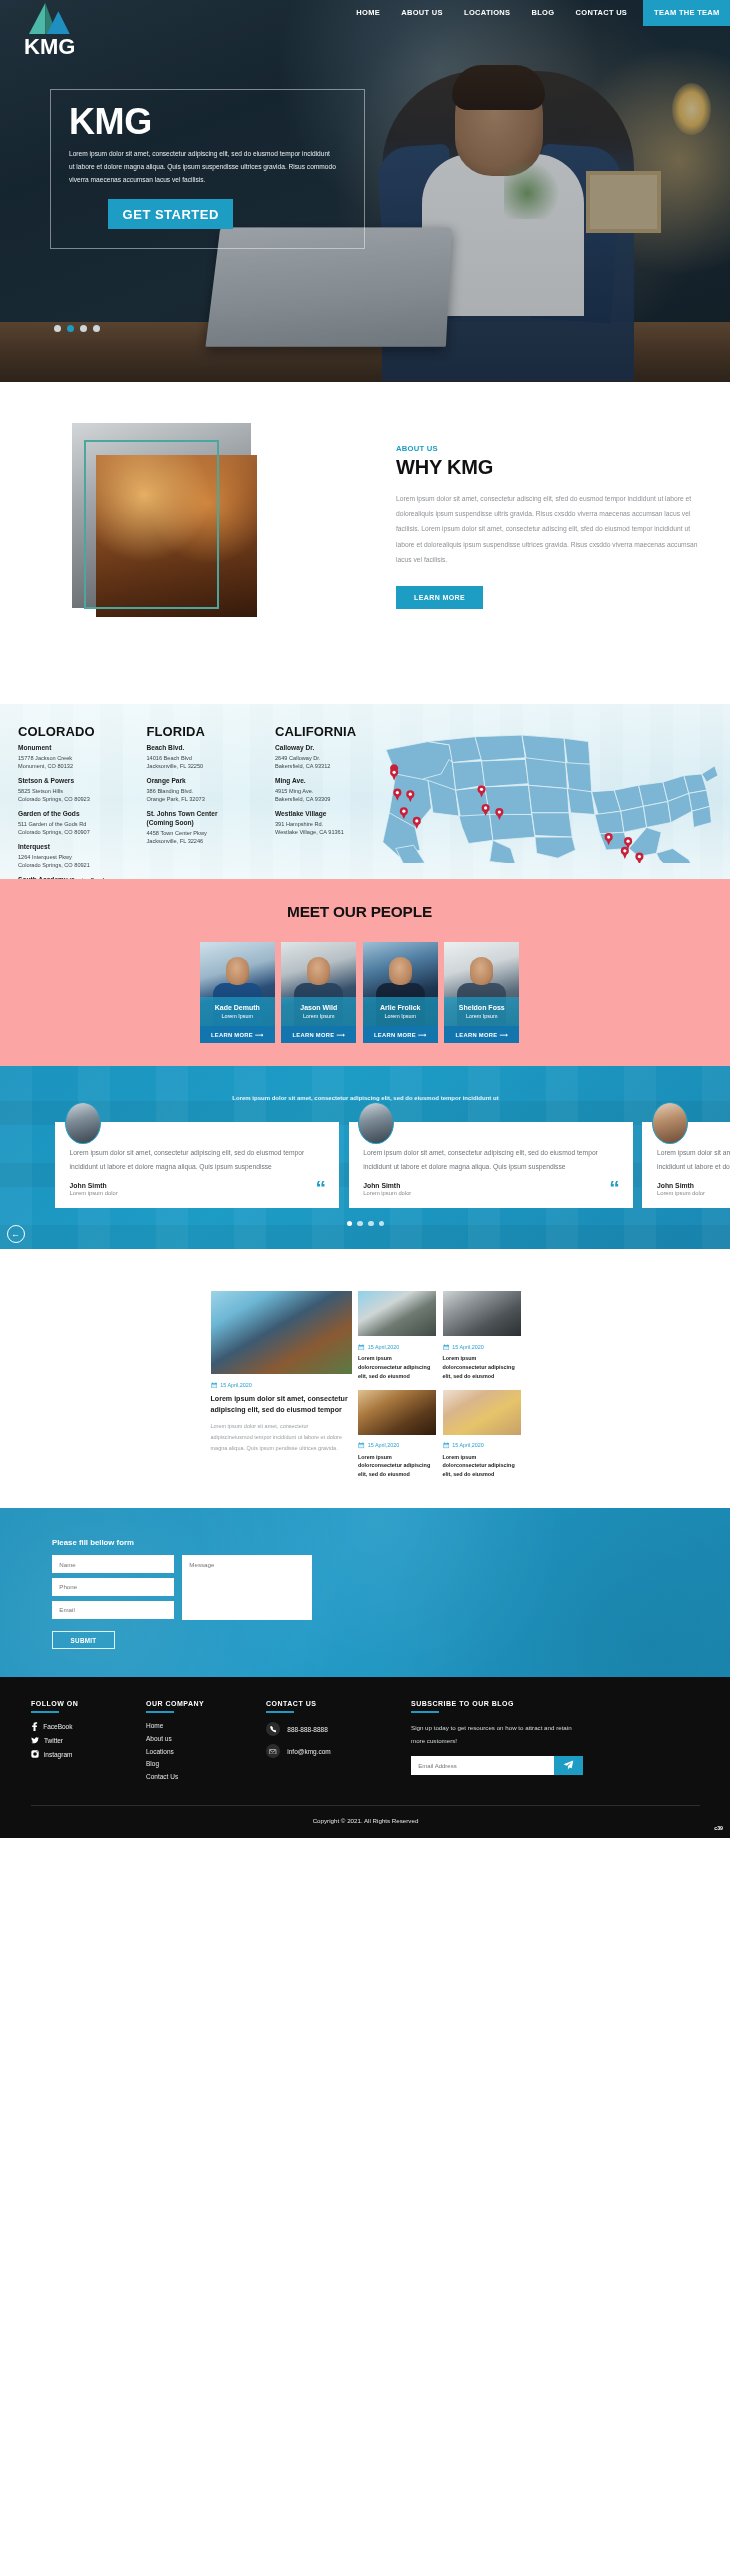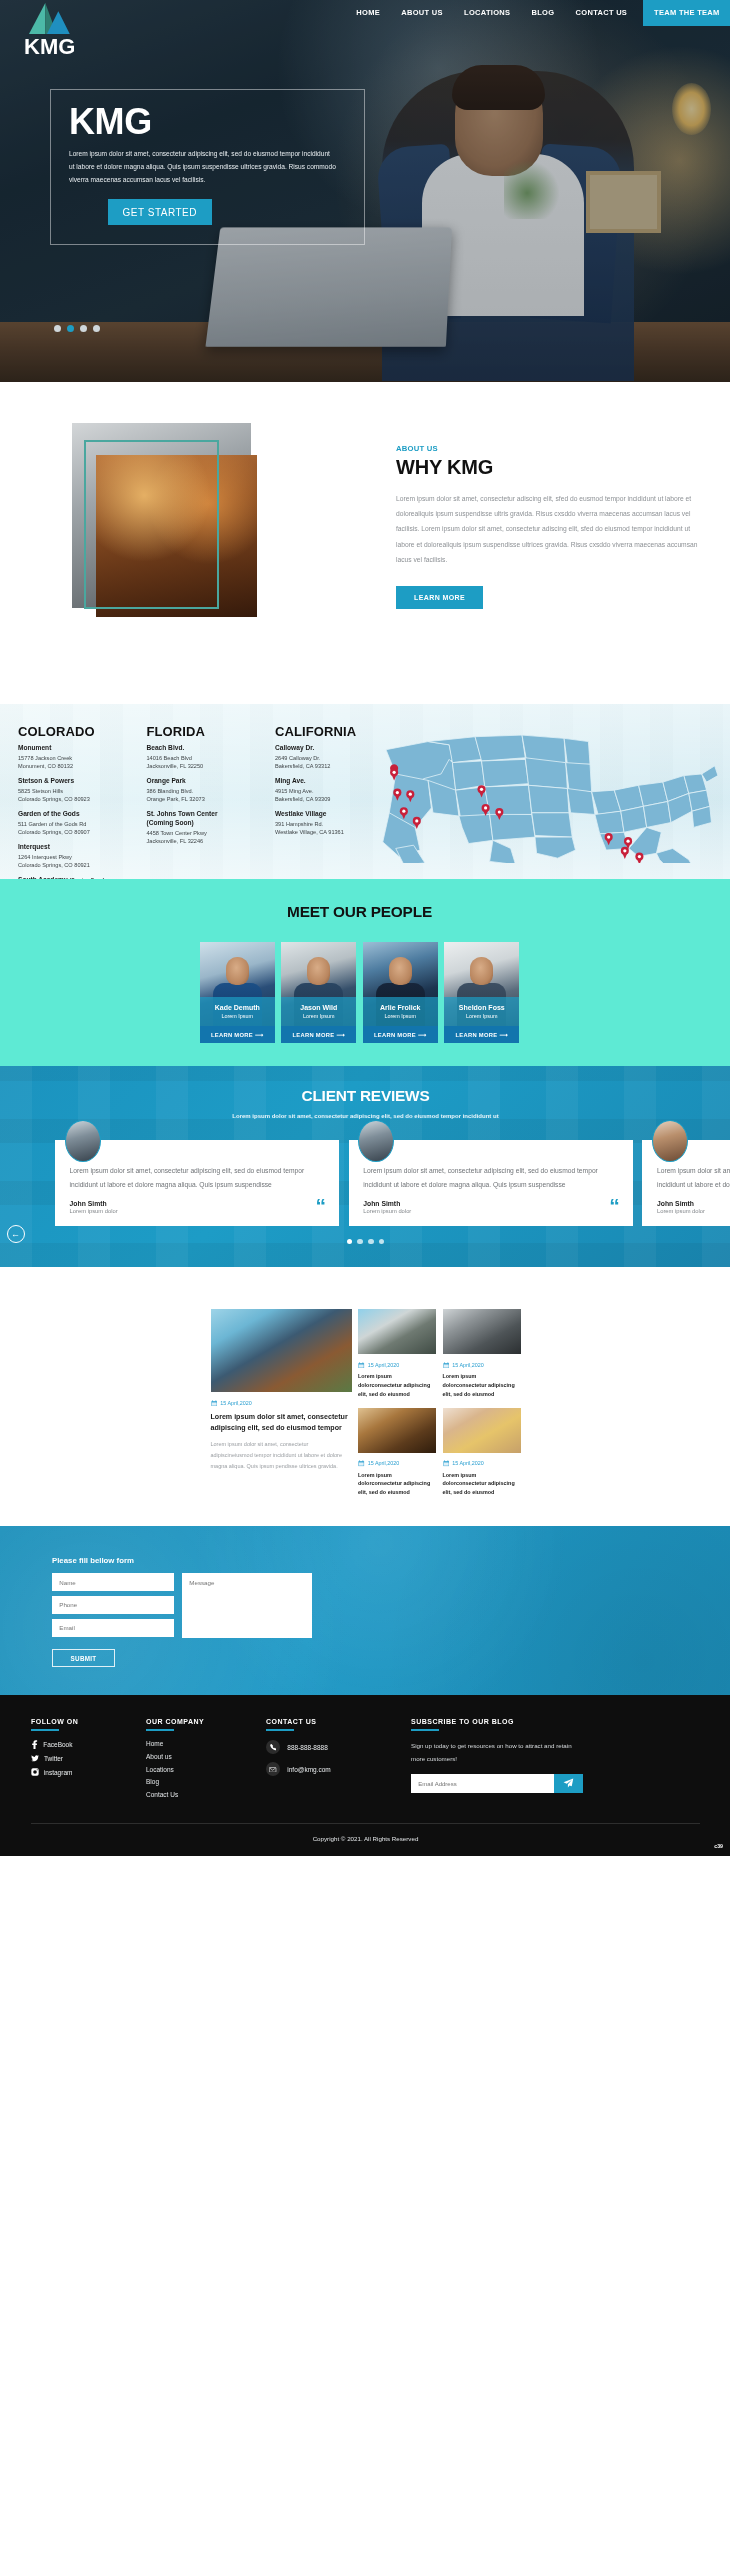--- a/index.html
+++ b/index.html
@@ -115,21 +115,21 @@
   }
   .hero-title {
     font-size: 36px; font-weight: 800; color: #fff; letter-spacing: -0.4px;
     line-height: 0.95; margin-bottom: 8px;
   }
   .hero-sub {
     font-size: 6.6px; color: #e9eef1; line-height: 2.0; max-width: 268px;
   }
   .btn-primary {
     display: inline-block; background: #1d9dc4; color: #fff;
-    font-size: 10px; font-weight: 400; letter-spacing: 0.5px;
+    font-size: 13px; font-weight: 700; letter-spacing: 0.5px;
     padding: 7.3px 14.6px; margin-top: 13px; margin-left: 39px; border: 0; cursor: pointer;
   }
   .hero-dots {
     position: absolute; left: 54px; bottom: 50px; display: flex; gap: 5.7px; z-index: 6;
   }
   .hero-dots span { width: 7.3px; height: 7.3px; border-radius: 50%; background: #cfd6da; display:block; }
   .hero-dots span.active { background: #1d9dc4; }
 
   
   .about {
@@ -188,21 +188,21 @@
   .loc-state {
     font-size: 13px; font-weight: 800; letter-spacing: 0.1px; color: #111; margin-bottom: 5.7px;
   }
   .loc-item { margin-bottom: 6.5px; }
   .loc-name { font-size: 6.6px; font-weight: 700; color: #1b1b1b; line-height: 1.35; }
   .loc-name .soon { font-size: 4.9px; font-weight: 700; }
   .loc-addr { font-size: 5.6px; color: #3f4447; line-height: 1.5; margin-top: 0.8px; }
   .usmap { position: absolute; right: 11.4px; top: 23px; width: 349px; height: 136px; z-index: 2; }
 
   
-  .people { padding: 24px 12px 23px 0; background: #5eead4; text-align: center; }
+  .people { padding: 24px 12px 23px 0; background: #fca5a5; text-align: center; }
   .section-title {
     font-size: 15.4px; font-weight: 800; letter-spacing: -0.2px; color: #111;
     margin-bottom: 21px;
   }
   .people-row { display: flex; justify-content: center; gap: 6.5px; }
   .person-card { width: 75px; position: relative; }
   .person-photo { height: 84px; width: 75px; position: relative; overflow: hidden; }
   .p1 { background: linear-gradient(165deg,#cfe0ea 0%,#9ab6c9 35%,#2a4e78 60%,#16304f 100%); }
   .p2 { background: linear-gradient(165deg,#dfe5e7 0%,#b6bfc4 32%,#36506b 62%,#1f3549 100%); }
   .p3 { background: linear-gradient(165deg,#9dbfd6 0%,#4e7ca0 30%,#1d3550 62%,#101f33 100%); }
@@ -670,21 +670,20 @@
 
     </div>
   </section>
 
   <section class="reviews">
     <div class="reviews-ghost"></div>
     <div class="review-prev">
       <span>←</span>
     </div>
     <div class="reviews-inner">
-      <div class="reviews-title">CLIENT REVIEWS</div>
       <div class="reviews-sub">Lorem ipsum dolor sit amet, consectetur adipiscing elit, sed do eiusmod tempor incididunt ut</div>
 
       <div class="review-track">
         <div class="review-card">
           <div class="review-avatar"></div>
           <div class="review-text">Lorem ipsum dolor sit amet, consectetur adipiscing elit, sed do eiusmod tempor incididunt ut labore et dolore magna aliqua. Quis ipsum suspendisse</div>
           <div class="review-name">John Simth</div>
           <div class="review-role">Lorem ipsum dolor</div>
           <div class="quote-mark">“</div>
         </div>

